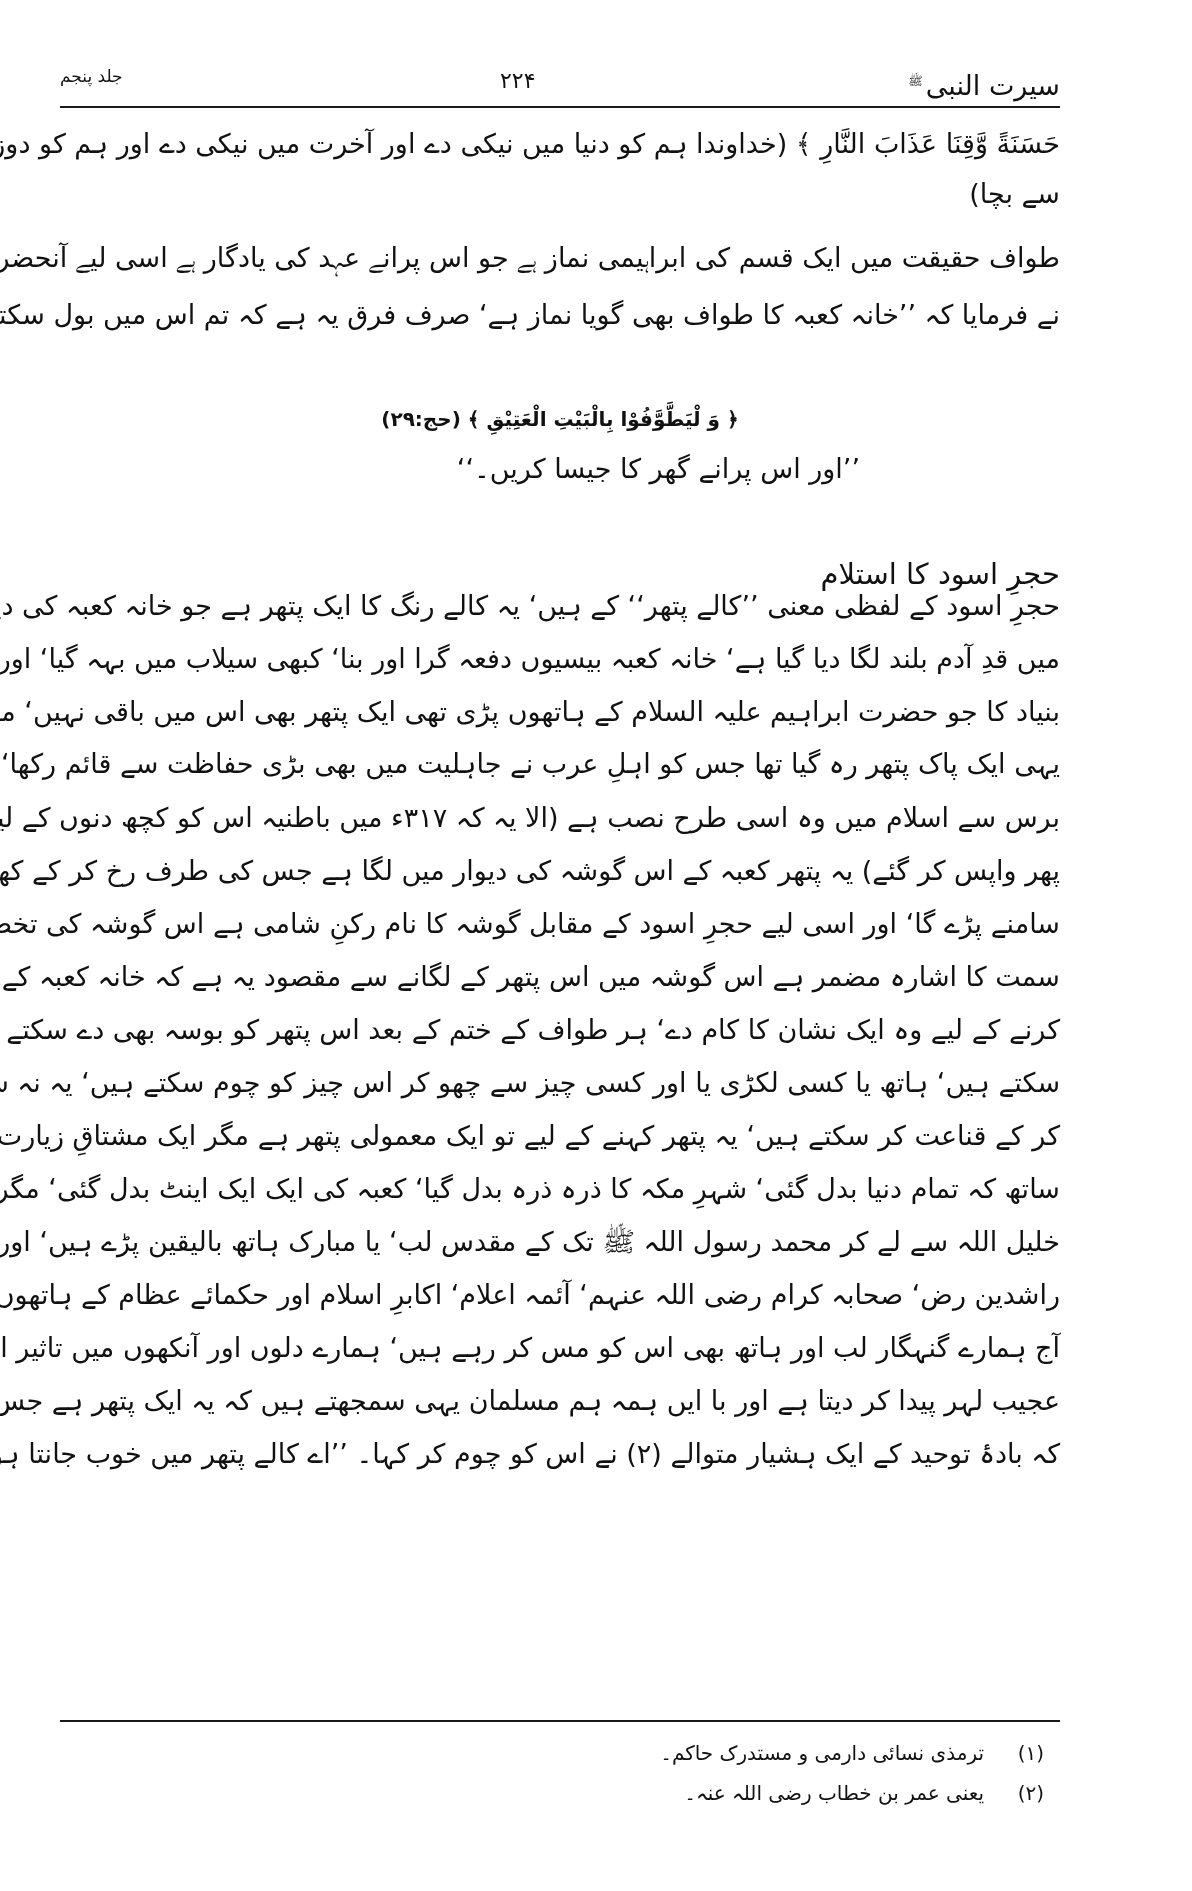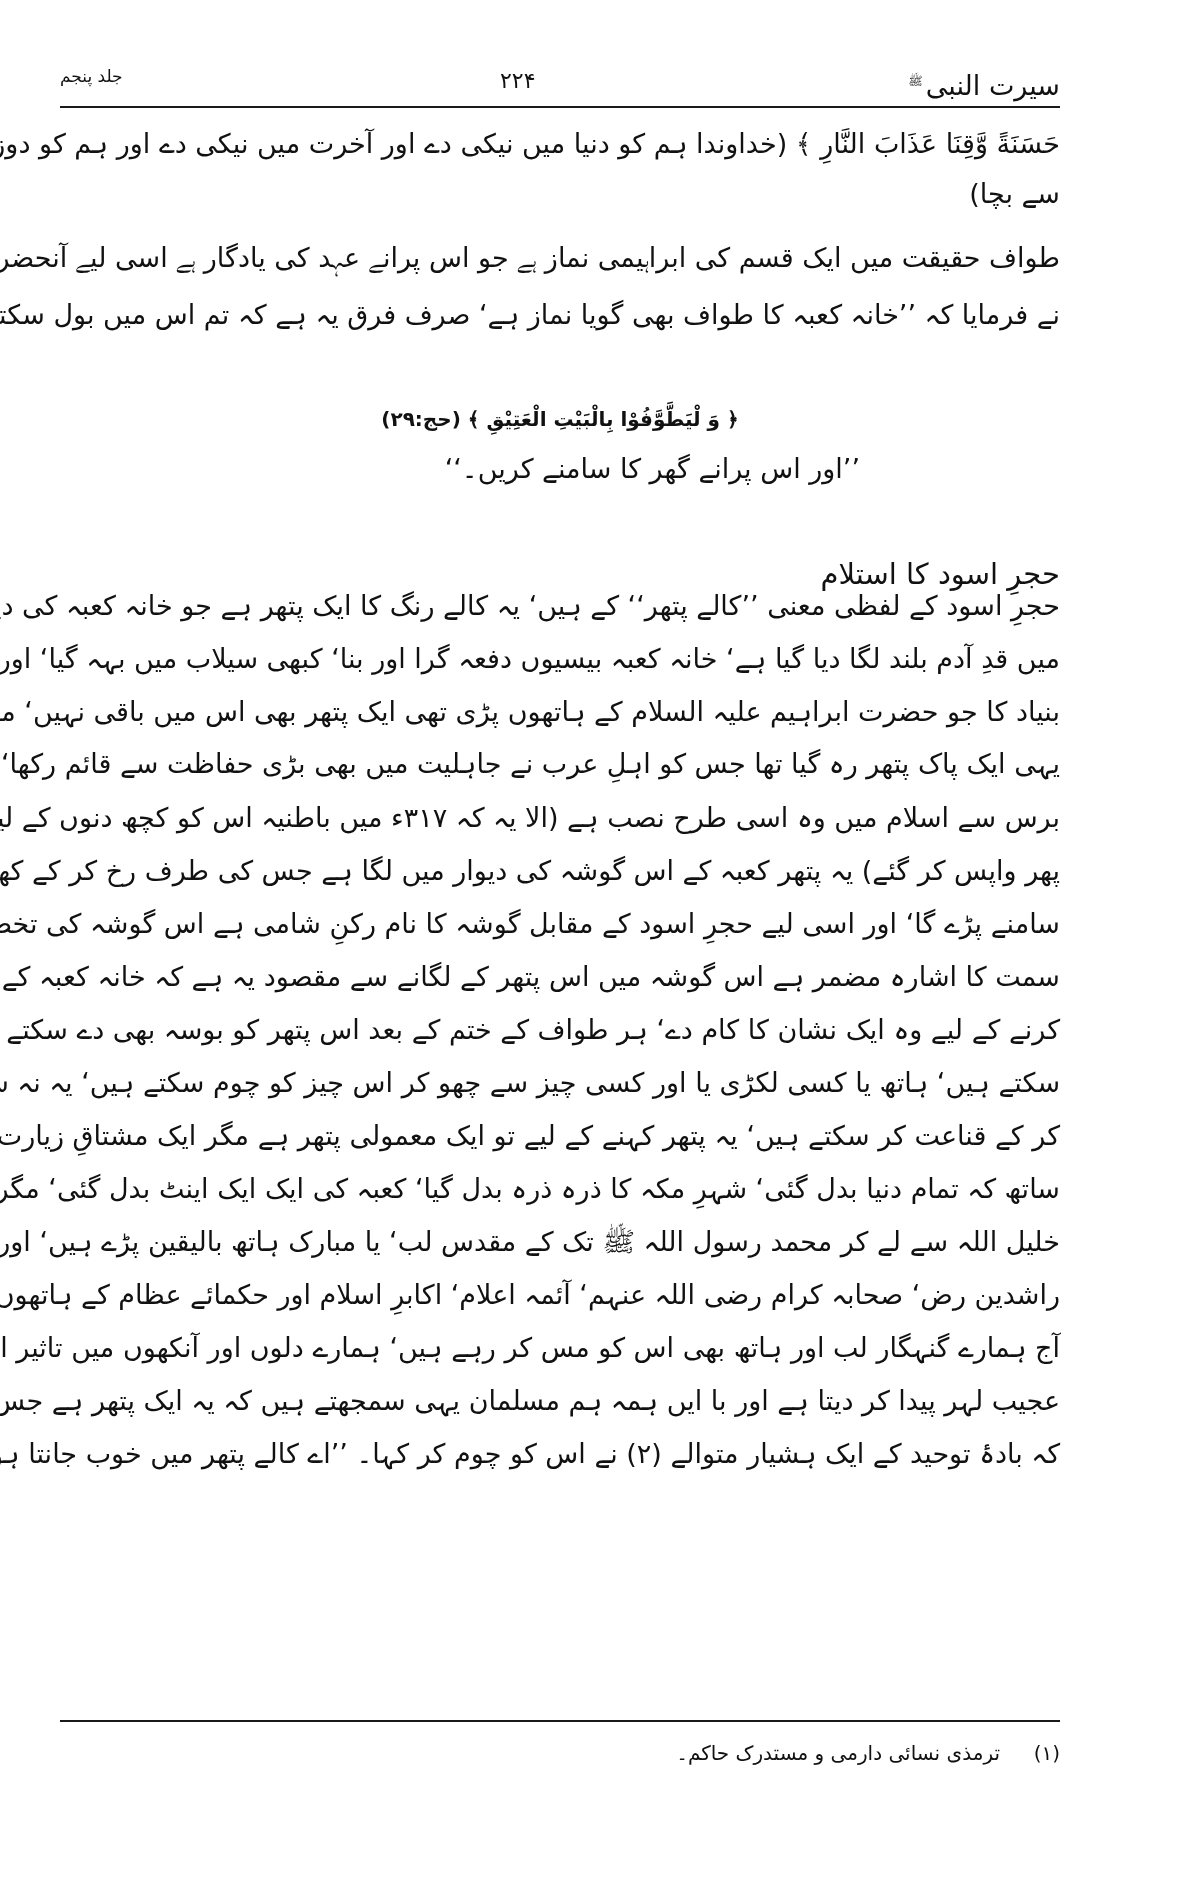--- a/index.html
+++ b/index.html
@@ -93,21 +93,21 @@
       white-space: nowrap;
     }
     .fn-ref {
       font-size: 14px;
       vertical-align: super;
       direction: ltr;
       unicode-bidi: embed;
     }
     .footnote {
       position: absolute;
-      right: 0;
+      right: 16px;
       width: 1000px;
       font-size: 20px;
       line-height: 34px;
       white-space: nowrap;
     }
     .fn-num {
       display: inline-block;
       width: 46px;
       text-align: right;
       direction: ltr;
@@ -124,21 +124,21 @@
     <span class="rh-page">۲۲۴</span>
     <span class="rh-volume">جلد پنجم</span>
   </div>
   <div class="rule top"></div>
 
   <div class="line" style="top:122px">حَسَنَةً وَّقِنَا عَذَابَ النَّارِ ﴾ (خداوندا ہم کو دنیا میں نیکی دے اور آخرت میں نیکی دے اور ہم کو دوزخ کے عذاب</div>
   <div class="line short" style="top:172px">سے بچا)</div>
   <div class="line" style="top:236px; width:970px">طواف حقیقت میں ایک قسم کی ابراہیمی نماز ہے جو اس پرانے عہد کی یادگار ہے اسی لیے آنحضرت ﷺ</div>
   <div class="line" style="top:293px">نے فرمایا کہ ’’خانہ کعبہ کا طواف بھی گویا نماز ہے‘ صرف فرق یہ ہے کہ تم اس میں بول سکتے ہو مگر نیک بات کے سوا</div>
   <div class="line quran" style="top:397px; width:800px; right:100px">﴿ وَ لْيَطَّوَّفُوْا بِالْبَيْتِ الْعَتِيْقِ ﴾ (حج:۲۹)</div>
-  <div class="line short" style="top:447px; right:200px; width:800px">’’اور اس پرانے گھر کا سامنے کریں۔‘‘</div>
+  <div class="line short" style="top:447px; right:200px; width:800px">’’اور اس پرانے گھر کا جیسا کریں۔‘‘</div>
 
   <div class="heading" style="top:552px">حجرِ اسود کا استلام</div>
 
   <div class="line" style="top:584px; width:970px">حجرِ اسود کے لفظی معنی ’’کالے پتھر‘‘ کے ہیں‘ یہ کالے رنگ کا ایک پتھر ہے جو خانہ کعبہ کی دیوار کے ایک گوشہ</div>
   <div class="line" style="top:637px">میں قدِ آدم بلند لگا دیا گیا ہے‘ خانہ کعبہ بیسیوں دفعہ گرا اور بنا‘ کبھی سیلاب میں بہہ گیا‘ اور کبھی آگ میں جل گیا‘ اس</div>
   <div class="line" style="top:690px">بنیاد کا جو حضرت ابراہیم علیہ السلام کے ہاتھوں پڑی تھی ایک پتھر بھی اس میں باقی نہیں‘ مگر اس عہدِ عتیق کی یادگار صرف</div>
   <div class="line" style="top:742px">یہی ایک پاک پتھر رہ گیا تھا جس کو اہلِ عرب نے جاہلیت میں بھی بڑی حفاظت سے قائم رکھا‘ اور ساڑھے تیرہ سو</div>
   <div class="line" style="top:796px">برس سے اسلام میں وہ اسی طرح نصب ہے (الا یہ کہ ۳۱۷ء میں باطنیہ اس کو کچھ دنوں کے لیے نکال کر لے گئے‘ اور</div>
   <div class="line" style="top:849px">پھر واپس کر گئے) یہ پتھر کعبہ کے اس گوشہ کی دیوار میں لگا ہے جس کی طرف رخ کر کے کھڑے ہوں تو بیت المقدس</div>
   <div class="line" style="top:902px">سامنے پڑے گا‘ اور اسی لیے حجرِ اسود کے مقابل گوشہ کا نام رکنِ شامی ہے اس گوشہ کی تخصیص سے بیت المقدس کی</div>
@@ -151,13 +151,16 @@
   <div class="line" style="top:1273px">راشدین رض‘ صحابہ کرام رضی اللہ عنہم‘ آئمہ اعلام‘ اکابرِ اسلام اور حکمائے عظام کے ہاتھوں نے اس کو مس کیا ہے اور</div>
   <div class="line" style="top:1326px">آج ہمارے گنہگار لب اور ہاتھ بھی اس کو مس کر رہے ہیں‘ ہمارے دلوں اور آنکھوں میں تاثیر اور کیفیت کی ایک</div>
   <div class="line" style="top:1379px">عجیب لہر پیدا کر دیتا ہے اور با ایں ہمہ ہم مسلمان یہی سمجھتے ہیں کہ یہ ایک پتھر ہے جس میں کوئی قدرت نہیں اور جیسا</div>
   <div class="line" style="top:1432px">کہ بادۂ توحید کے ایک ہشیار متوالے (۲) نے اس کو چوم کر کہا۔ ’’اے کالے پتھر میں خوب جانتا ہوں کہ تو ایک</div>
 
   <div class="rule bottom"></div>
 
   <div class="footnote" style="top:1736px">
     <span class="fn-num">(۱)</span><span class="fn-text">ترمذی نسائی دارمی و مستدرک حاکم۔</span>
   </div>
+  <div class="footnote" style="top:1776px">
+    <span class="fn-num">(۲)</span><span class="fn-text">یعنی عمر بن خطاب رضی اللہ عنہ۔</span>
+  </div>
 </div>
 
 </body></html>

